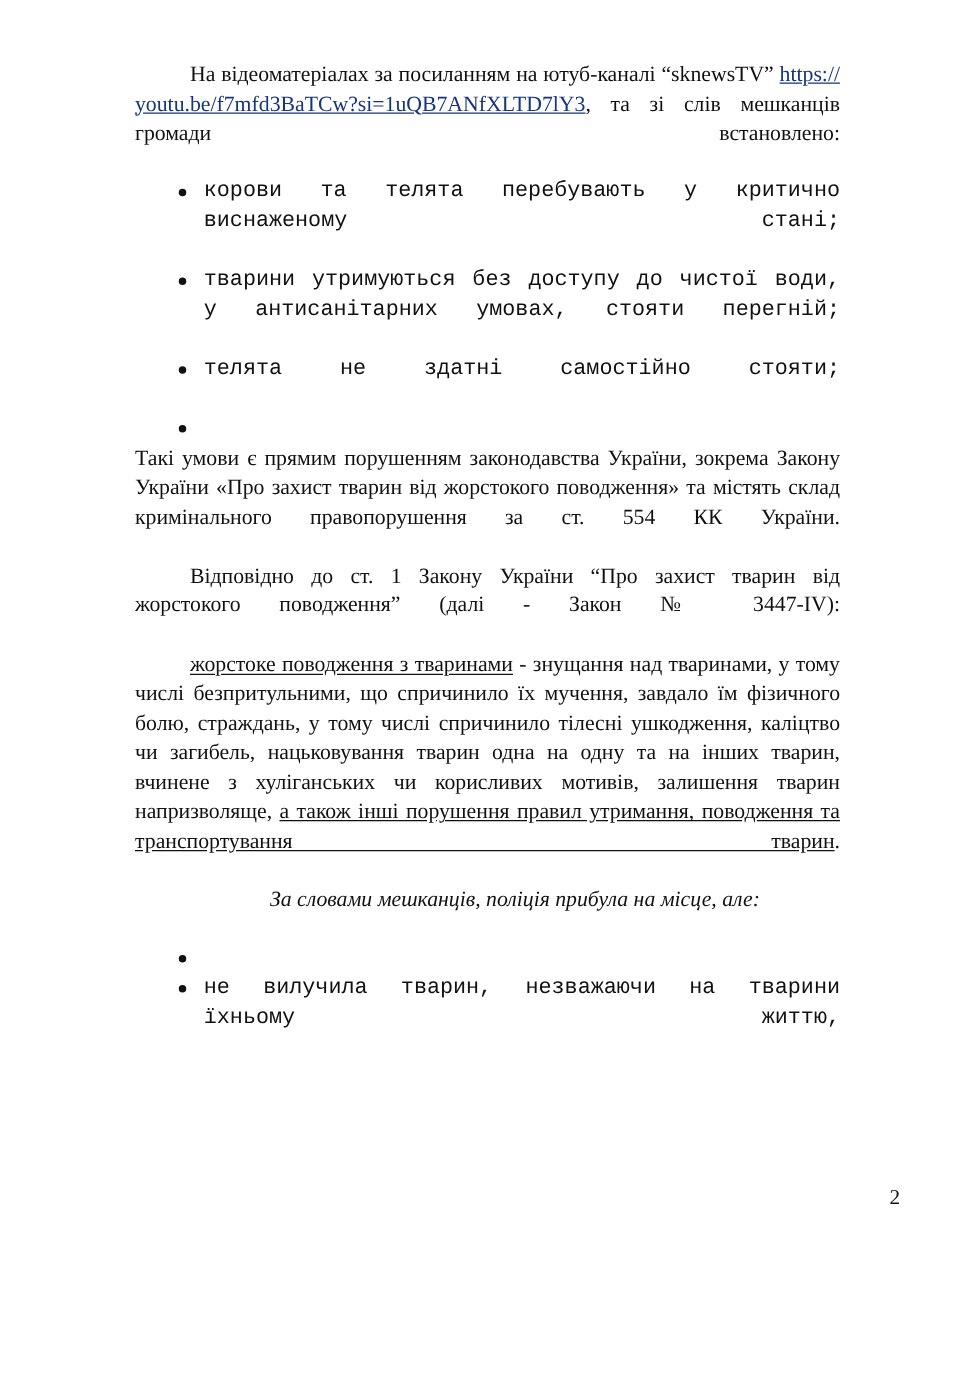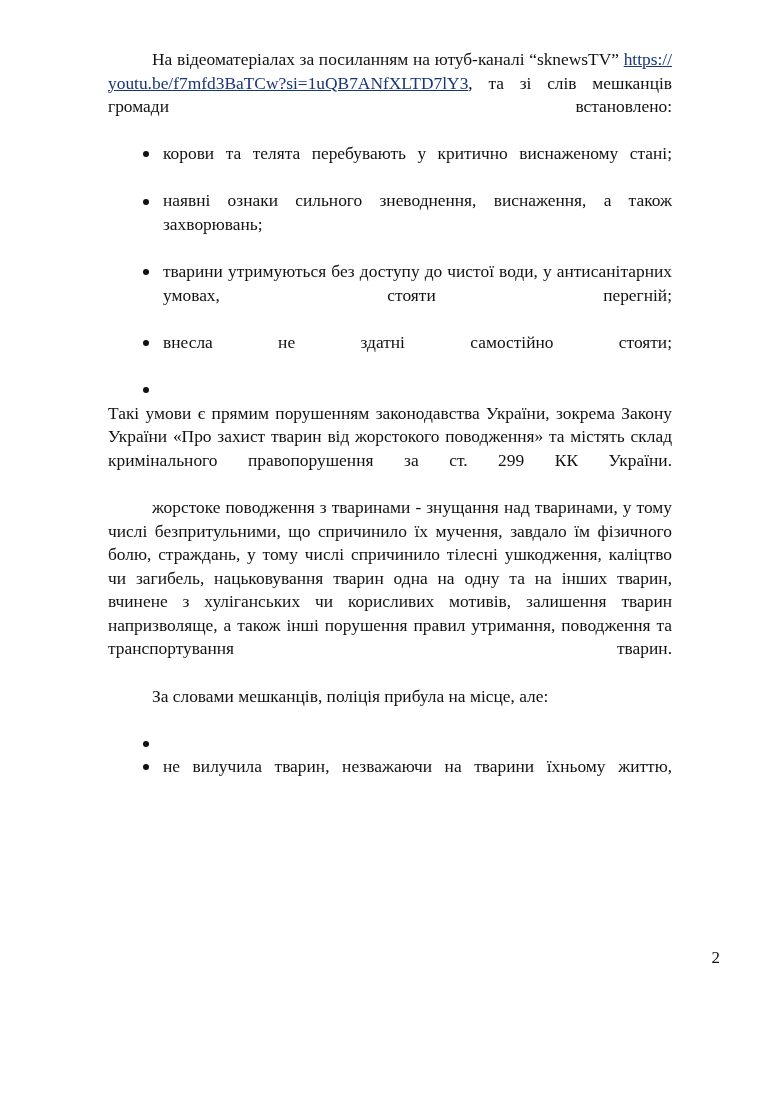--- a/index.html
+++ b/index.html
@@ -35,35 +35,37 @@
   }
   p.para {
     margin: 0;
     text-align: justify;
     text-indent: 0;
   }
   p.para.indent {
     text-indent: 44px;
   }
   p.para.last-left {
-    text-align: left;
+    text-align: center;
+    font-style: italic;
   }
   
   p.para:after {
     content: "";
     display: inline-block;
     width: 100%;
   }
   p.noindent {
     text-indent: 0;
   }
   ul.bullets {
     list-style: none;
     margin: 0;
     padding: 0;
+    font-family: Liberation Mono, monospace;
   }
   ul.bullets > li {
     position: relative;
     margin: 0;
     padding-left: 55px;
     text-align: justify;
   }
   ul.bullets > li:after {
     content: "";
     display: inline-block;
@@ -78,20 +80,21 @@
     border-radius: 50%;
     background: #111111;
   }
   a.link, .link {
     color: #16357a;
     text-decoration: underline;
     text-underline-offset: 1px;
     word-break: break-all;
   }
   .u {
+    text-decoration: underline;
     text-underline-offset: 1.5px;
   }
   .pagenum {
     position: absolute;
     right: 60px;
     bottom: 28px;
     font-size: 17px;
     color: #111111;
   }
 </style>
@@ -99,28 +102,28 @@
 <body>
 
 <div class="page">
 
   <div class="content">
 
     <p class="para indent"><span>На відеоматеріалах за посиланням на ютуб-каналі “sknewsTV” </span><a class="link" href="#">https://youtu.be/f7mfd3BaTCw?si=1uQB7ANfXLTD7lY3</a><span>, та зі слів мешканців громади встановлено:</span></p>
 
     <ul class="bullets">
       <li><span class="dot"></span><span>корови та телята перебувають у критично виснаженому стані;</span></li>
-      <li><span class="dot"></span><span>наявні ознаки сильного зневоднення, виснаження, а також захворювань;</span></li>
       <li><span class="dot"></span><span>тварини утримуються без доступу до чистої води, у антисанітарних умовах, стояти перегній;</span></li>
-      <li><span class="dot"></span><span>внесла не здатні самостійно стояти;</span></li>
+      <li><span class="dot"></span><span>телята не здатні самостійно стояти;</span></li>
       <li><span class="dot"></span></li>
     </ul>
 
-    <p class="para noindent">Такі умови є прямим порушенням законодавства України, зокрема Закону України «Про захист тварин від жорстокого поводження» та містять склад кримінального правопорушення за ст. 299 КК України.</p>
+    <p class="para noindent">Такі умови є прямим порушенням законодавства України, зокрема Закону України «Про захист тварин від жорстокого поводження» та містять склад кримінального правопорушення за ст. 554 КК України.</p>
 
+    <p class="para indent">Відповідно до ст. 1 Закону України “Про захист тварин від жорстокого поводження” (далі - Закон № 3447-IV):</p>
 
     <p class="para indent"><span class="u">жорстоке поводження з тваринами</span><span> - знущання над тваринами, у тому числі безпритульними, що спричинило їх мучення, завдало їм фізичного болю, страждань, у тому числі спричинило тілесні ушкодження, каліцтво чи загибель, нацьковування тварин одна на одну та на інших тварин, вчинене з хуліганських чи корисливих мотивів, залишення тварин напризволяще, </span><span class="u">а також інші порушення правил утримання, поводження та транспортування тварин</span><span>.</span></p>
 
 
     <p class="para indent last-left">За словами мешканців, поліція прибула на місце, але:</p>
 
     <ul class="bullets">
       <li><span class="dot"></span></li>
       <li><span class="dot"></span><span>не вилучила тварин, незважаючи на тварини їхньому життю,</span></li>
 

